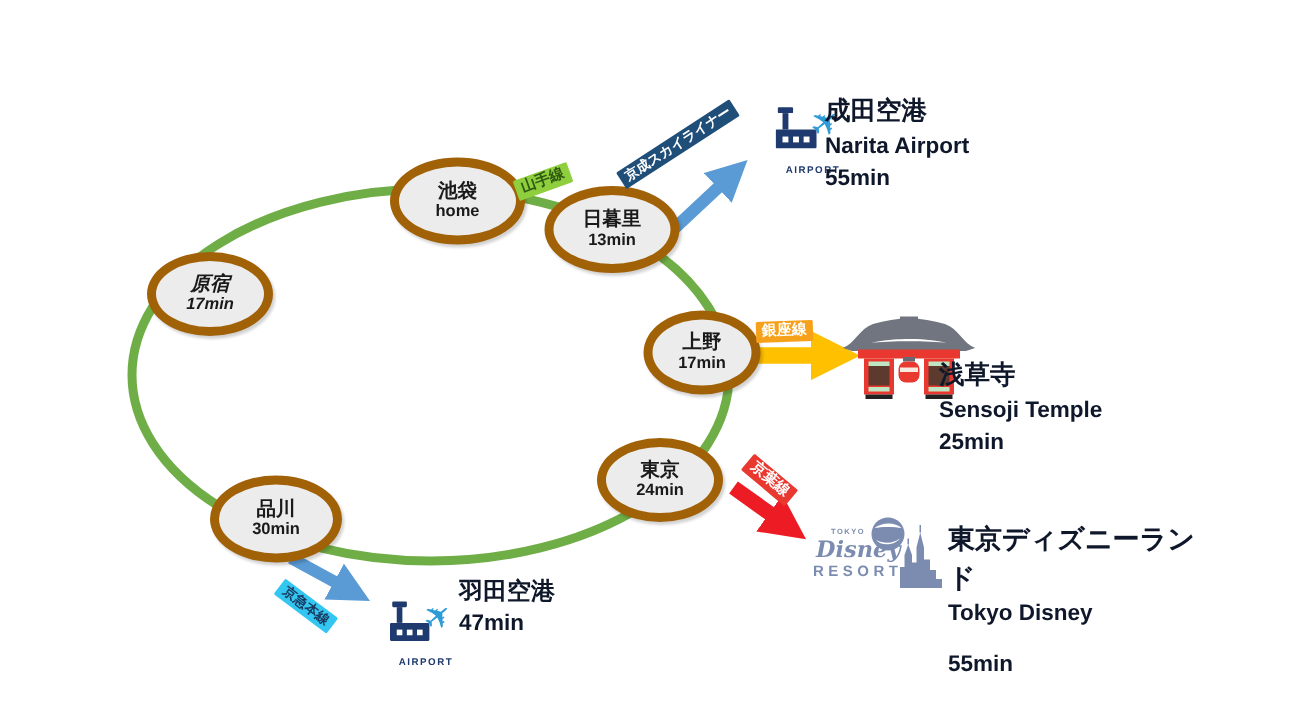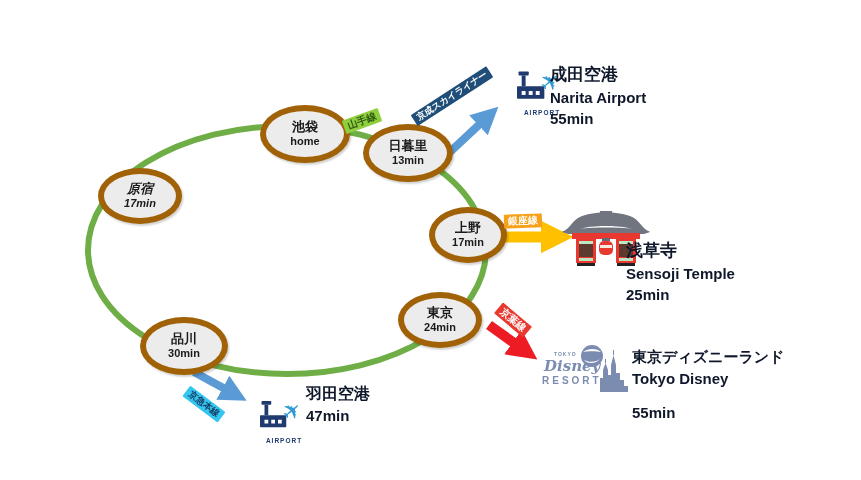--- a/index.html
+++ b/index.html
@@ -26,21 +26,21 @@
   }
   .badge-yamanote { background:#8fce3c; color:#2f5a12; font-size:10px; transform:translate(-50%,-50%) rotate(-20deg); }
   .badge-skyliner { background:#1f4e79; color:#ffffff; font-size:9px;  transform:translate(-50%,-50%) rotate(-33deg); }
   .badge-ginza    { background:#f7a11a; color:#ffffff; font-size:10px; transform:translate(-50%,-50%) rotate(-2deg); }
   .badge-keiyo    { background:#e8382f; color:#ffffff; font-size:10px; transform:translate(-50%,-50%) rotate(40deg); }
   .badge-keikyu   { background:#33c6f0; color:#17375e; font-size:9px;  transform:translate(-50%,-50%) rotate(37deg); }
 
   
   .dest { position:absolute; text-align:left; z-index:2; color:#0f172a; }
   .dest .ja   { font-family:"DejaVu Serif", serif; font-weight:bold; font-size:17px; line-height:1.45; }
-  .dest .ja.sans { font-family:"Liberation Sans", sans-serif; font-size:15px; }
+  .dest .ja.sans { font-family:"Liberation Sans", sans-serif; font-size:18px; }
   .dest .en   { font-weight:bold; font-size:15px; line-height:1.45; }
   .dest .time { font-weight:bold; font-size:15px; line-height:1.45; }
   .dest .gap  { margin-top:12px; }
 
   
   .airport-group { position:absolute; z-index:2; text-align:center; }
   .airport-label {
     font-weight:bold; font-size:6.5px; letter-spacing:1px; color:#1e3a6e; margin-top:1px;
   }
   .icon-box { position:absolute; z-index:2; }

